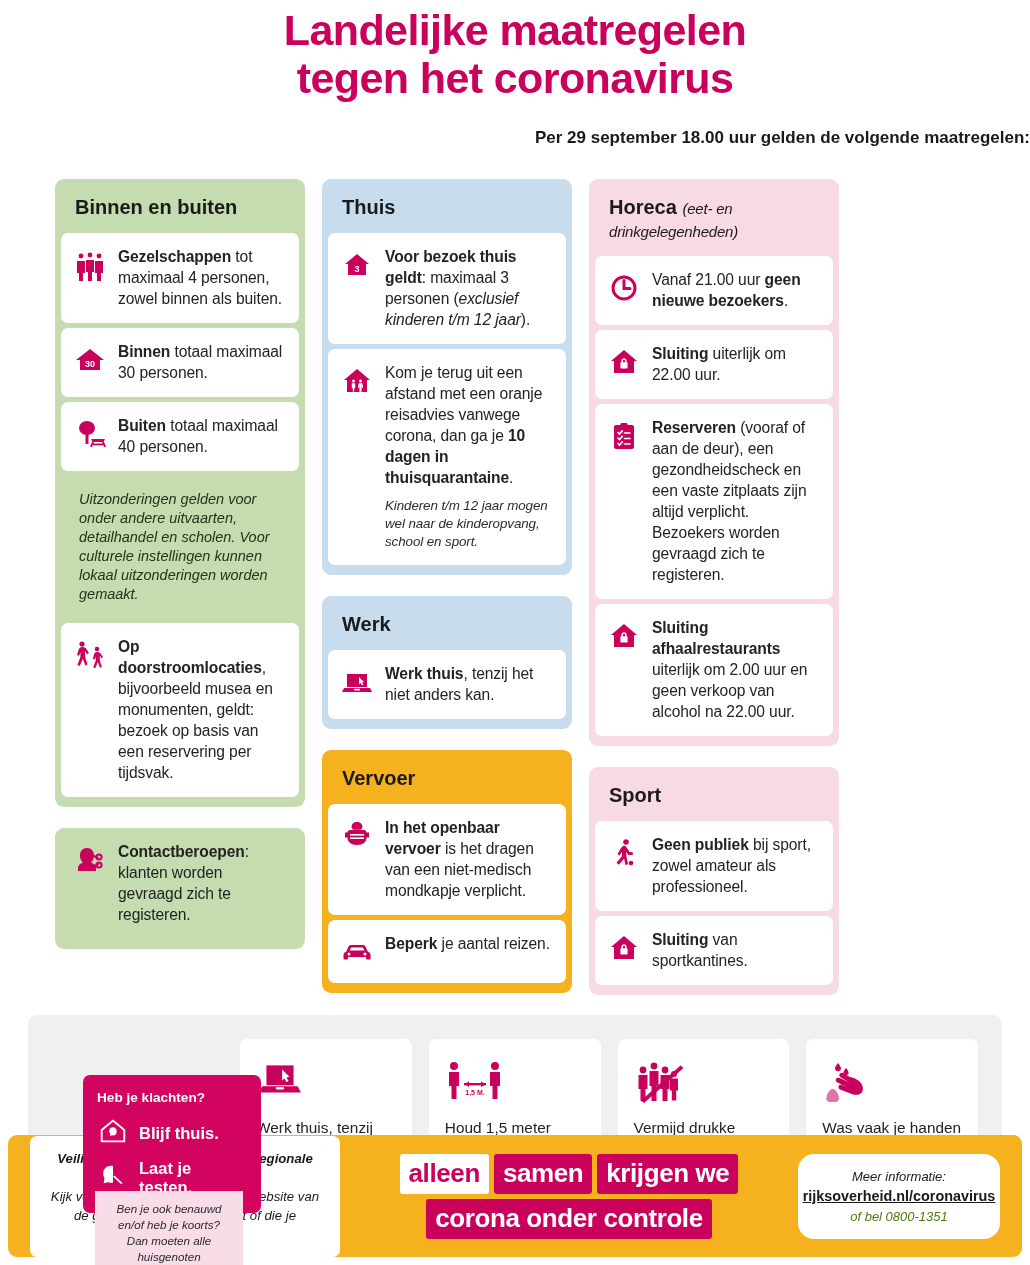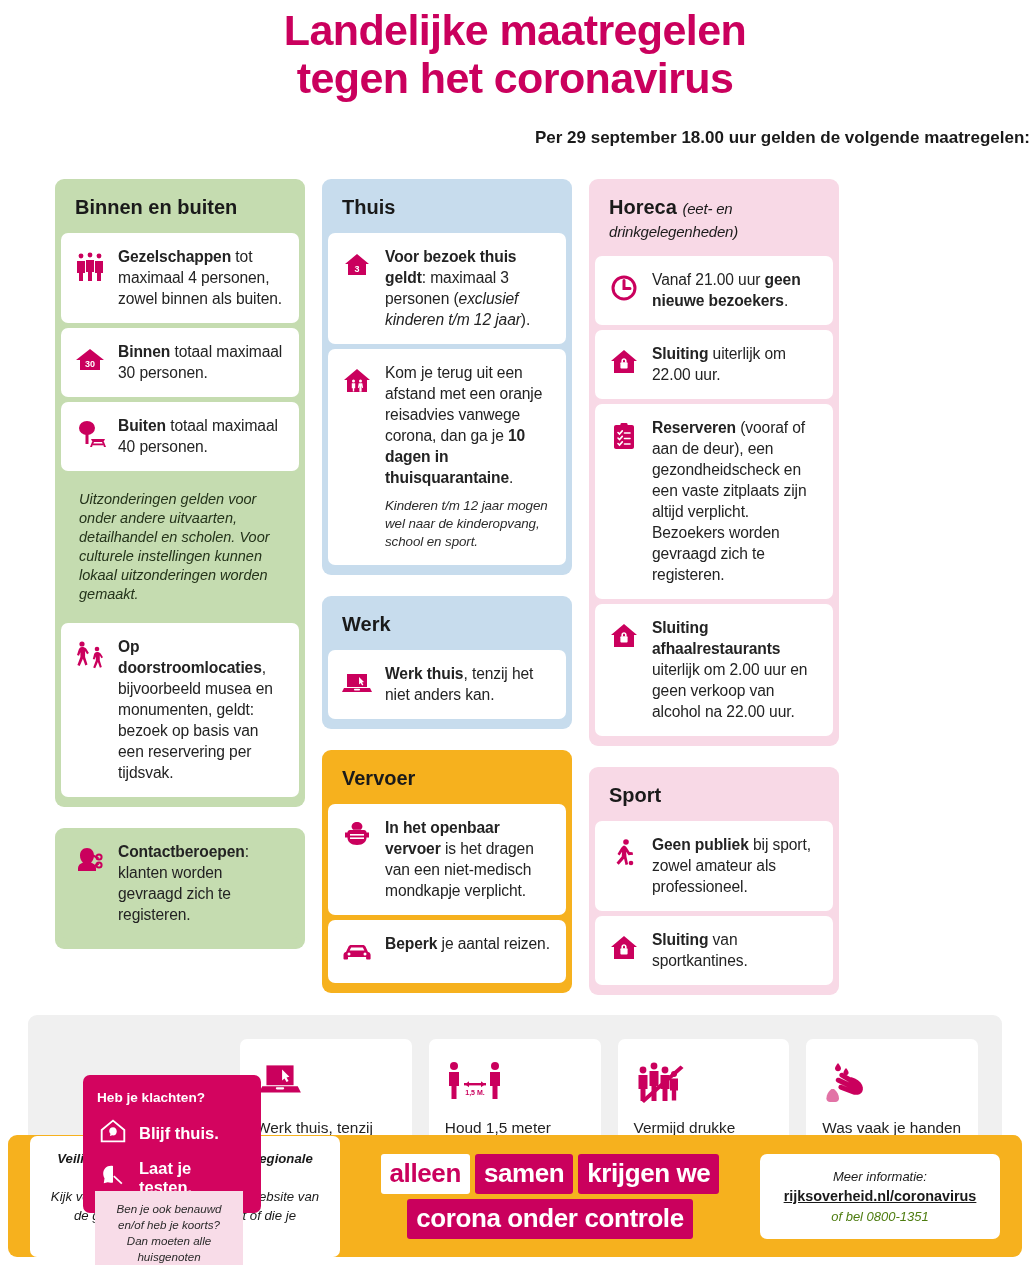--- a/index.html
+++ b/index.html
@@ -183,22 +183,22 @@
     font-size:26px;
     line-height:30px;
     padding:4px 9px 6px 9px;
     border-radius:3px;
     letter-spacing:-0.4px;
   }
   .chip.white{background:#ffffff;color:#ca005d;}
   .chip.magenta{background:#ca005d;color:#ffffff;}
   .foot-right{
     background:#ffffff;
-    border-radius:7px;
-    width:240px;
+    border-radius:16px;
+    width:202px;
     padding:13px 4px;
     box-sizing:border-box;
     text-align:center;
   }
   .foot-right .r1{font-style:italic;font-size:13px;line-height:19px;color:#1a1a1a;}
   .foot-right .r2{font-weight:bold;font-size:14.4px;line-height:21px;color:#1a1a1a;text-decoration:underline;}
   .foot-right .r3{font-style:italic;font-size:13px;line-height:19px;color:#4d7c0f;}
 </style>
 </head>
 <body>

